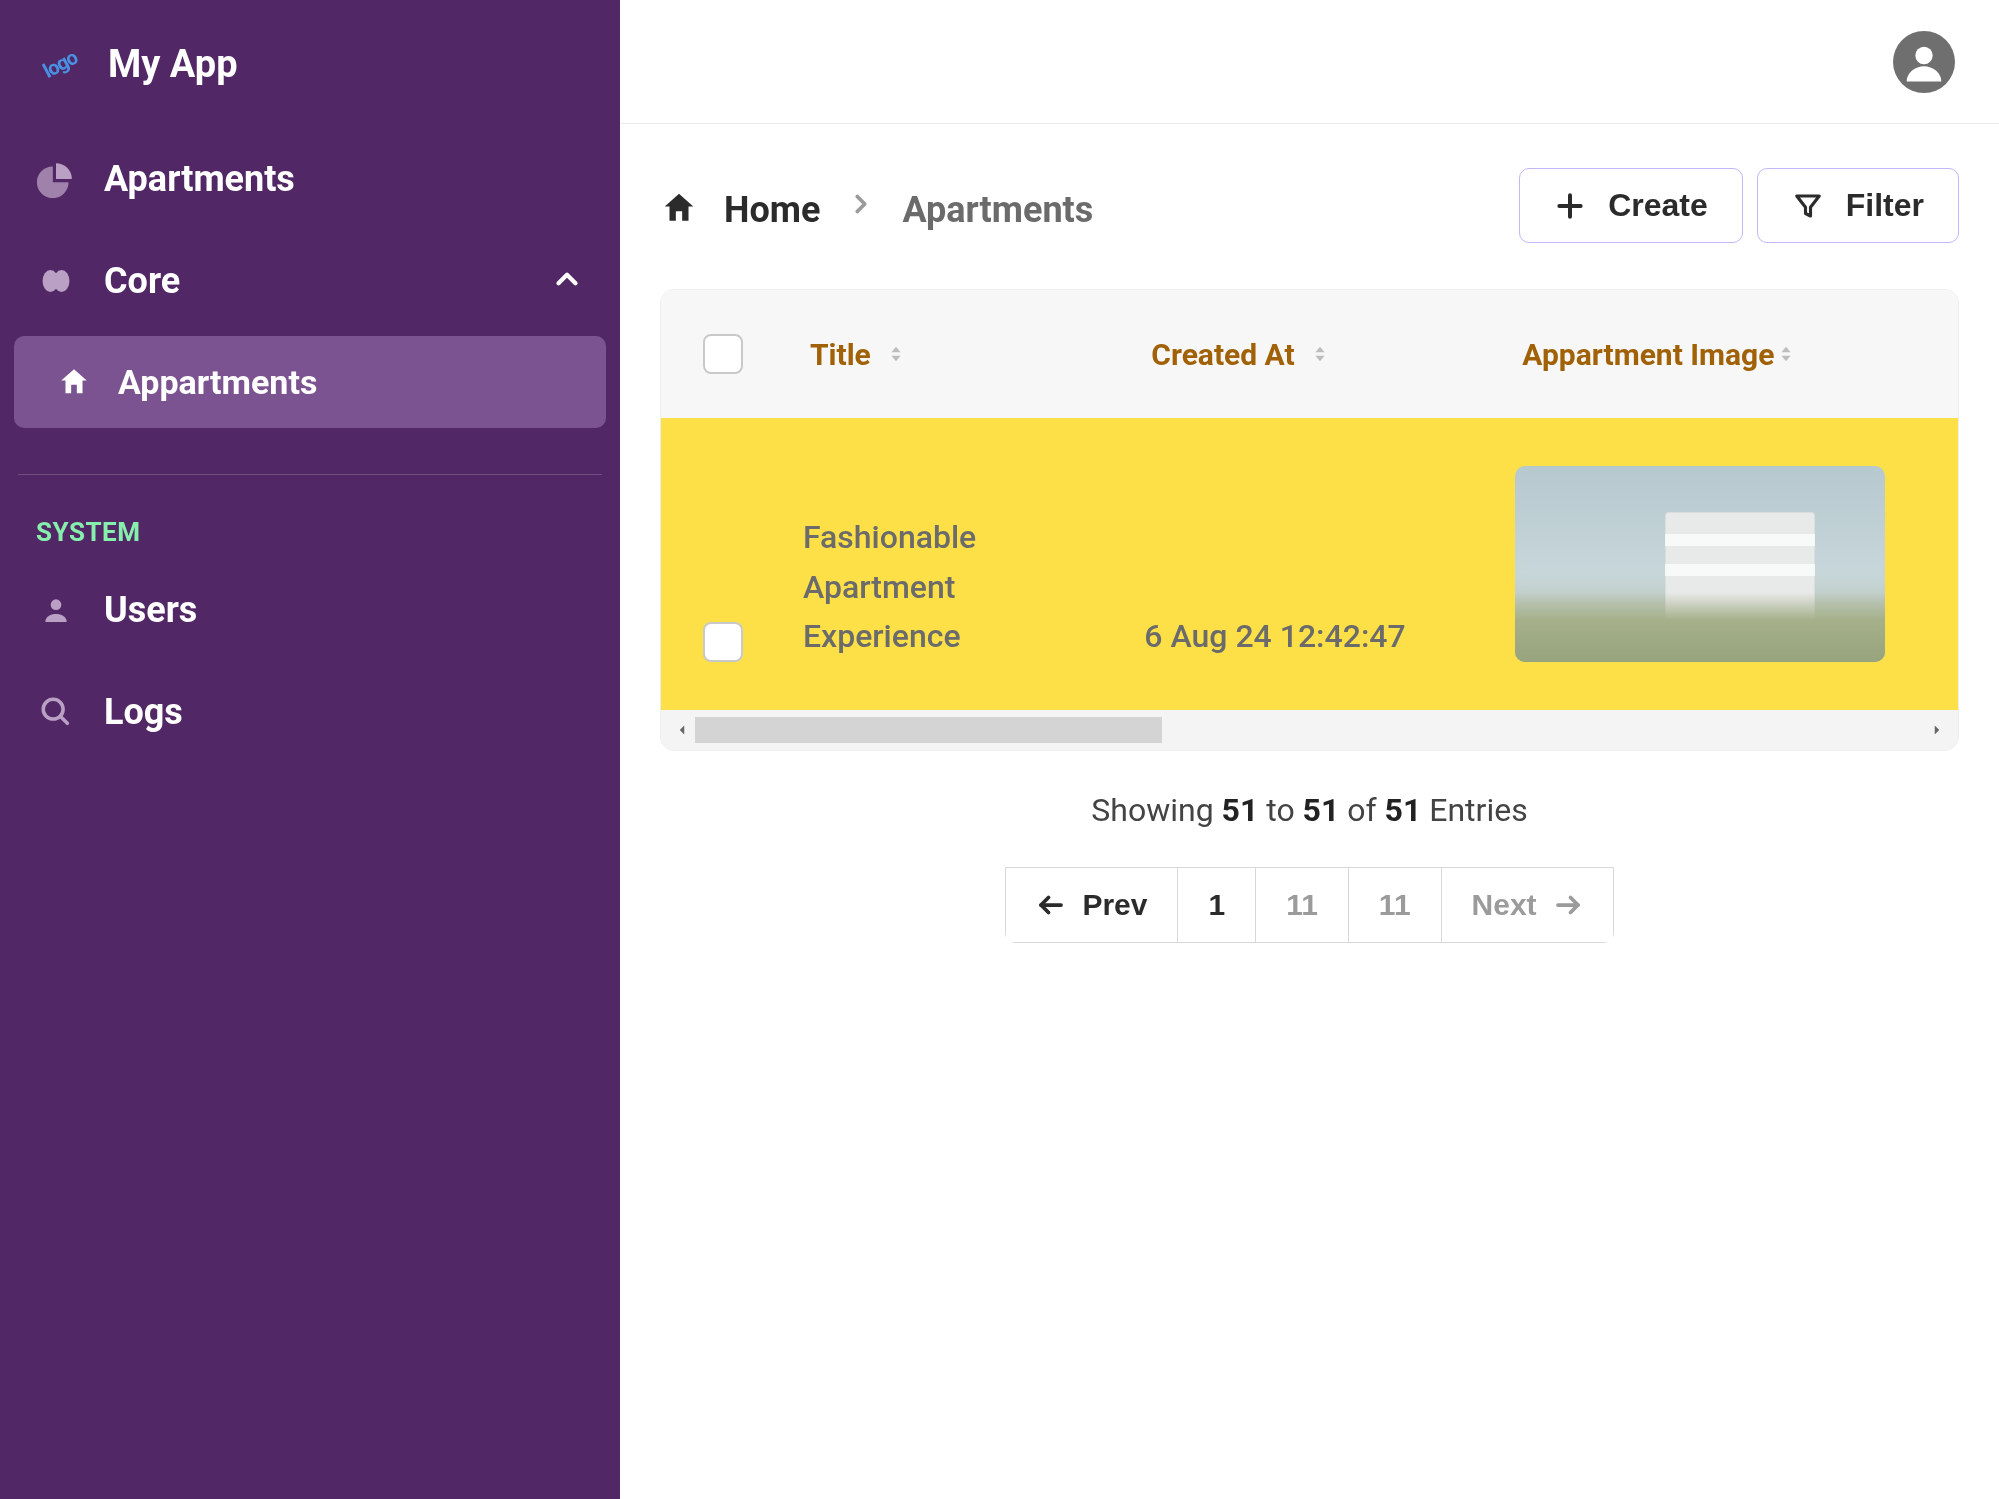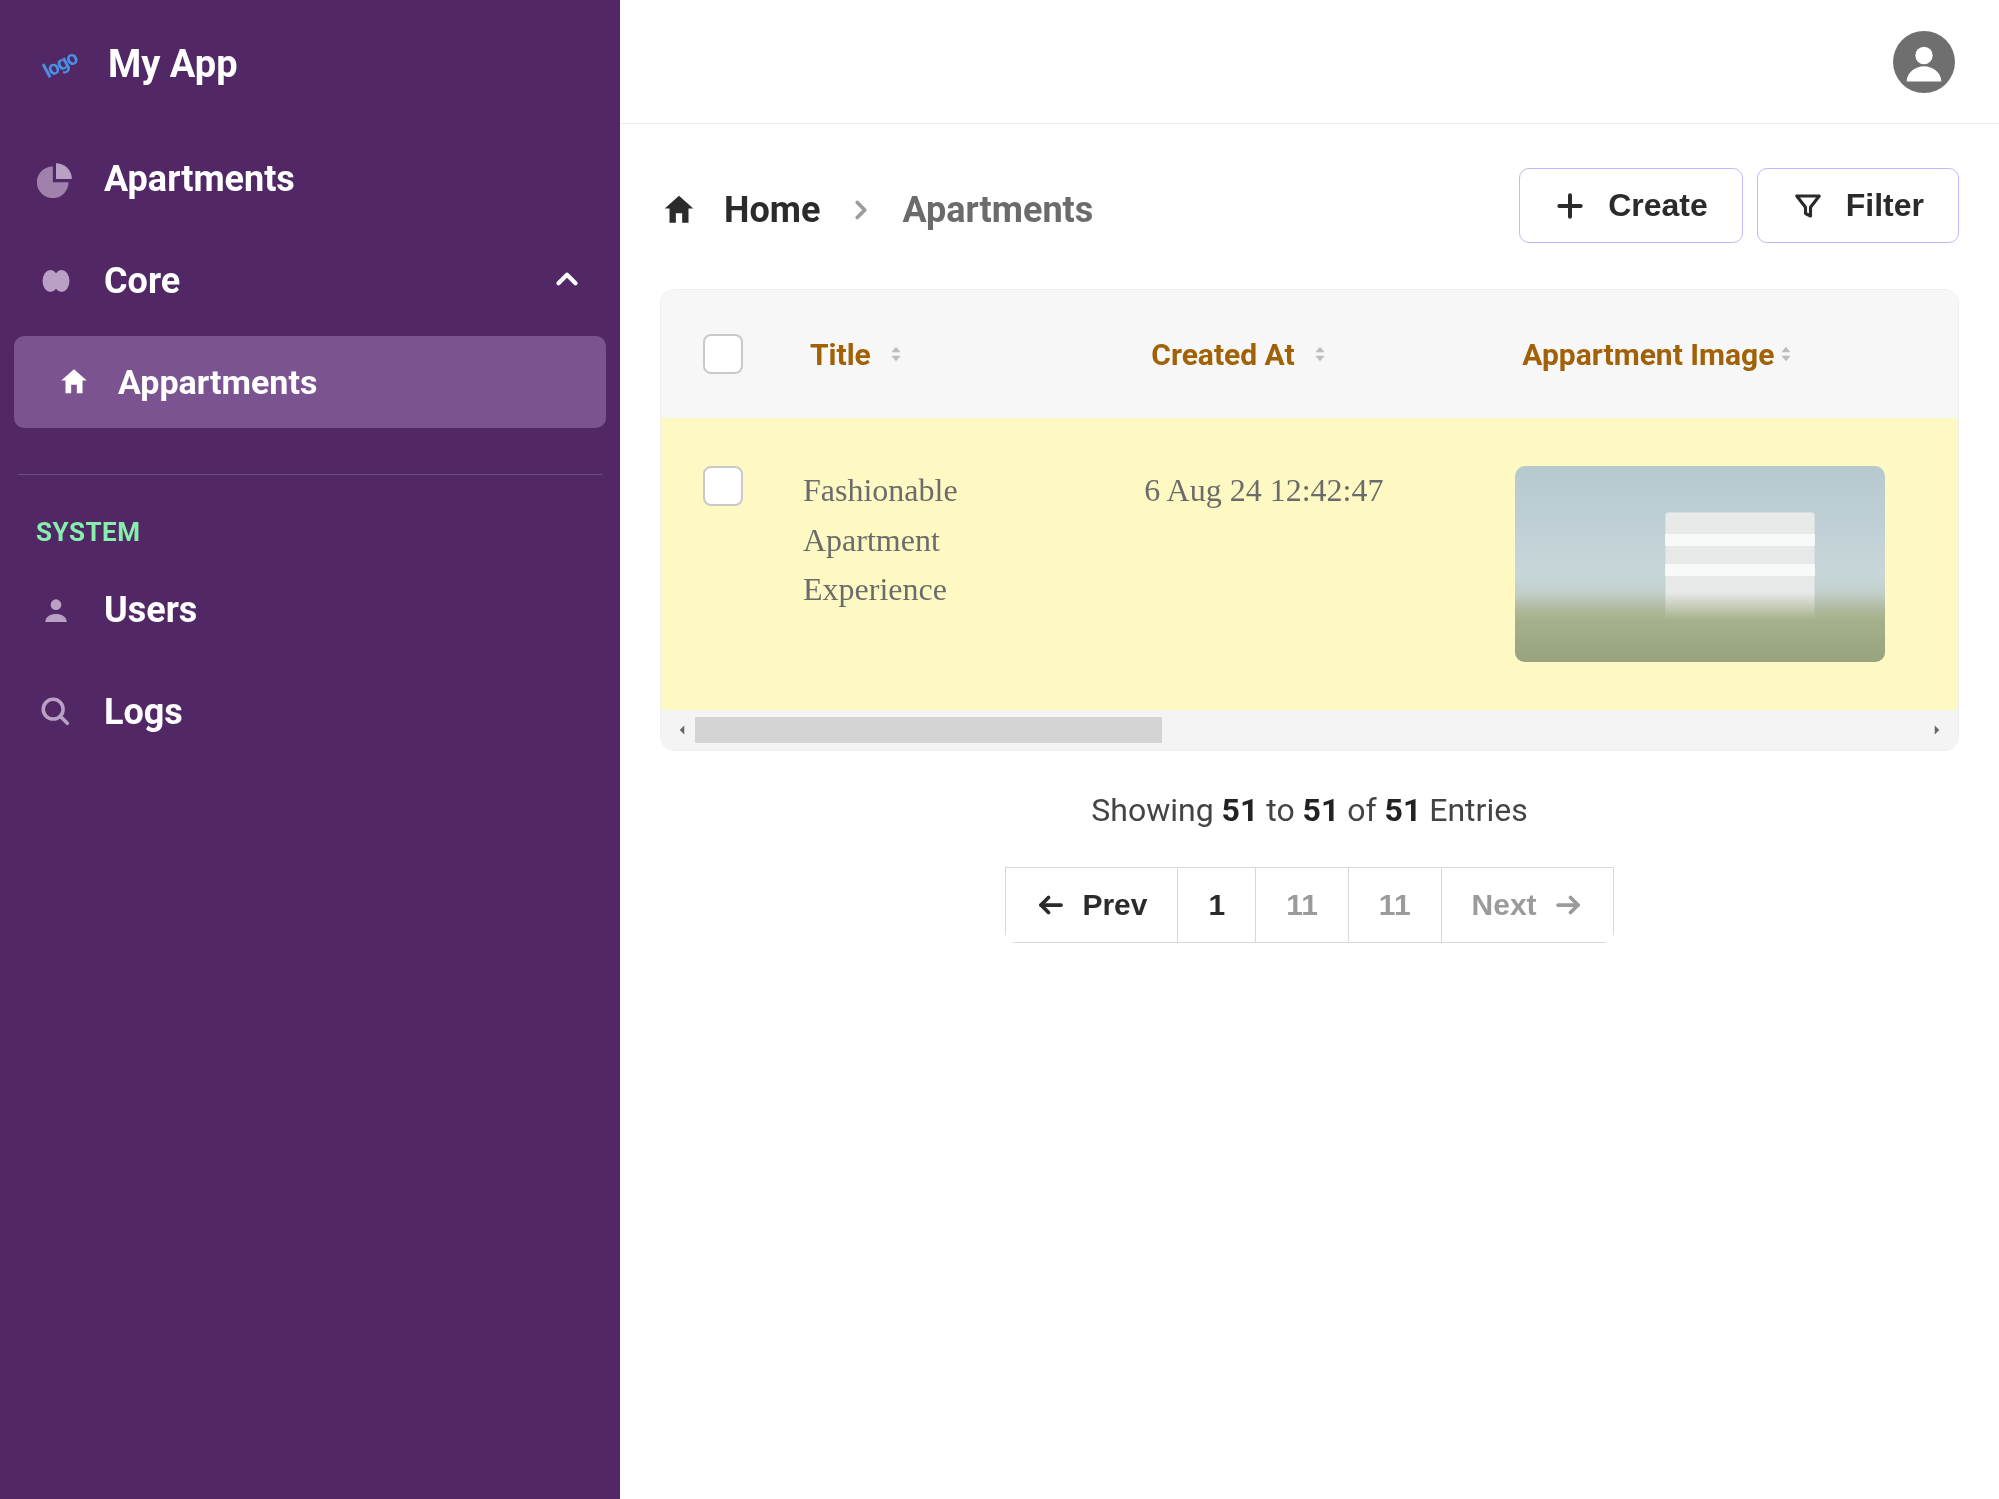--- a/index.html
+++ b/index.html
@@ -142,21 +142,20 @@
     flex-direction: column;
   }
   .header-row {
     display: flex;
     align-items: center;
     justify-content: space-between;
     gap: 22px;
   }
   .breadcrumb {
     display: flex;
-    align-items: center;
     gap: 26px;
     margin-top: 8px;
   }
   .bc-home-icon {
     width: 38px;
     height: 38px;
     color: #2b2b2b;
   }
   .bc-label {
     font-size: 36px;
@@ -227,24 +226,23 @@
   .checkbox {
     width: 40px;
     height: 40px;
     border: 2.5px solid #c9c9c9;
     border-radius: 8px;
     background: #fff;
     cursor: pointer;
   }
   .table-row {
     display: flex;
-    align-items: flex-start;
+    align-items: flex-end;
     padding: 48px 42px;
-    background: #fef9c3;
-    font-family: Liberation Serif, serif;
+    background: #fde047;
   }
   .cell-text {
     font-size: 32px;
     font-weight: 500;
     color: #6b6b6b;
     line-height: 1.55;
   }
   .cell-image {
     width: 370px;
     height: 196px;

